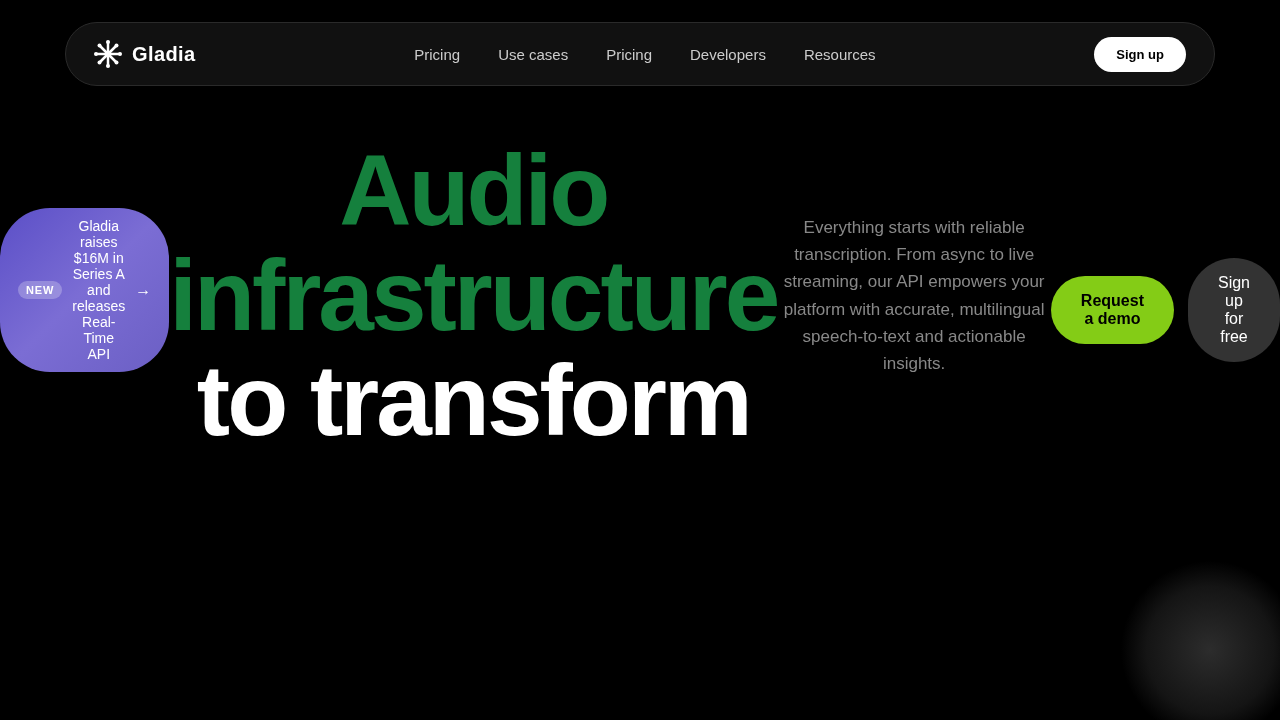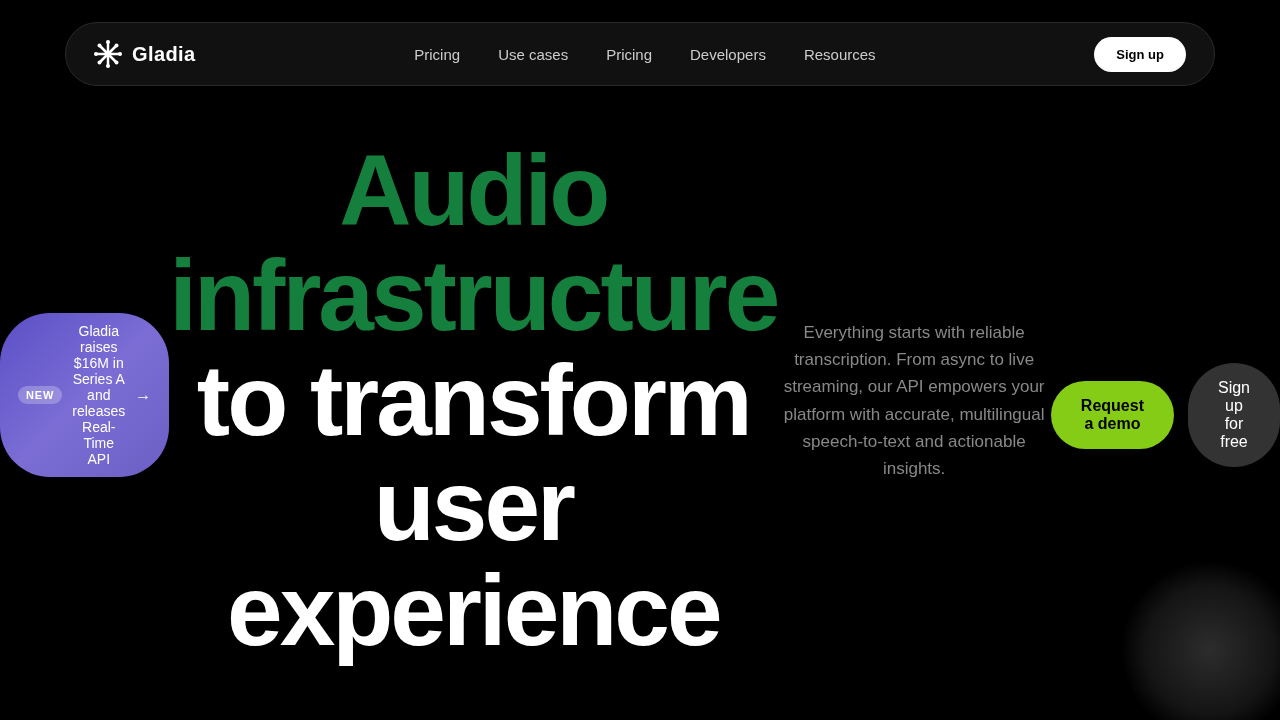--- a/index.html
+++ b/index.html
@@ -245,21 +245,20 @@
 
   <div class="announcement-badge">
     <span class="badge-new">NEW</span>
     <span class="badge-text">Gladia raises $16M in Series A and releases Real-Time API</span>
     <span class="badge-arrow">→</span>
   </div>
 
   <h1 class="hero-headline">
     <span class="hero-line1">Audio infrastructure</span>
     <span class="hero-line2">to transform</span>
-    <span class="hero-line3">user experience</span>
   </h1>
 
   <p class="hero-description">Everything starts with reliable transcription. From async to live streaming, our API empowers your platform with accurate, multilingual speech-to-text and actionable insights.</p>
 
   <div class="cta-buttons">
     <button class="btn-demo">Request a demo</button>
     <button class="btn-signup-free">Sign up for free</button>
   </div>
 </section>
 

